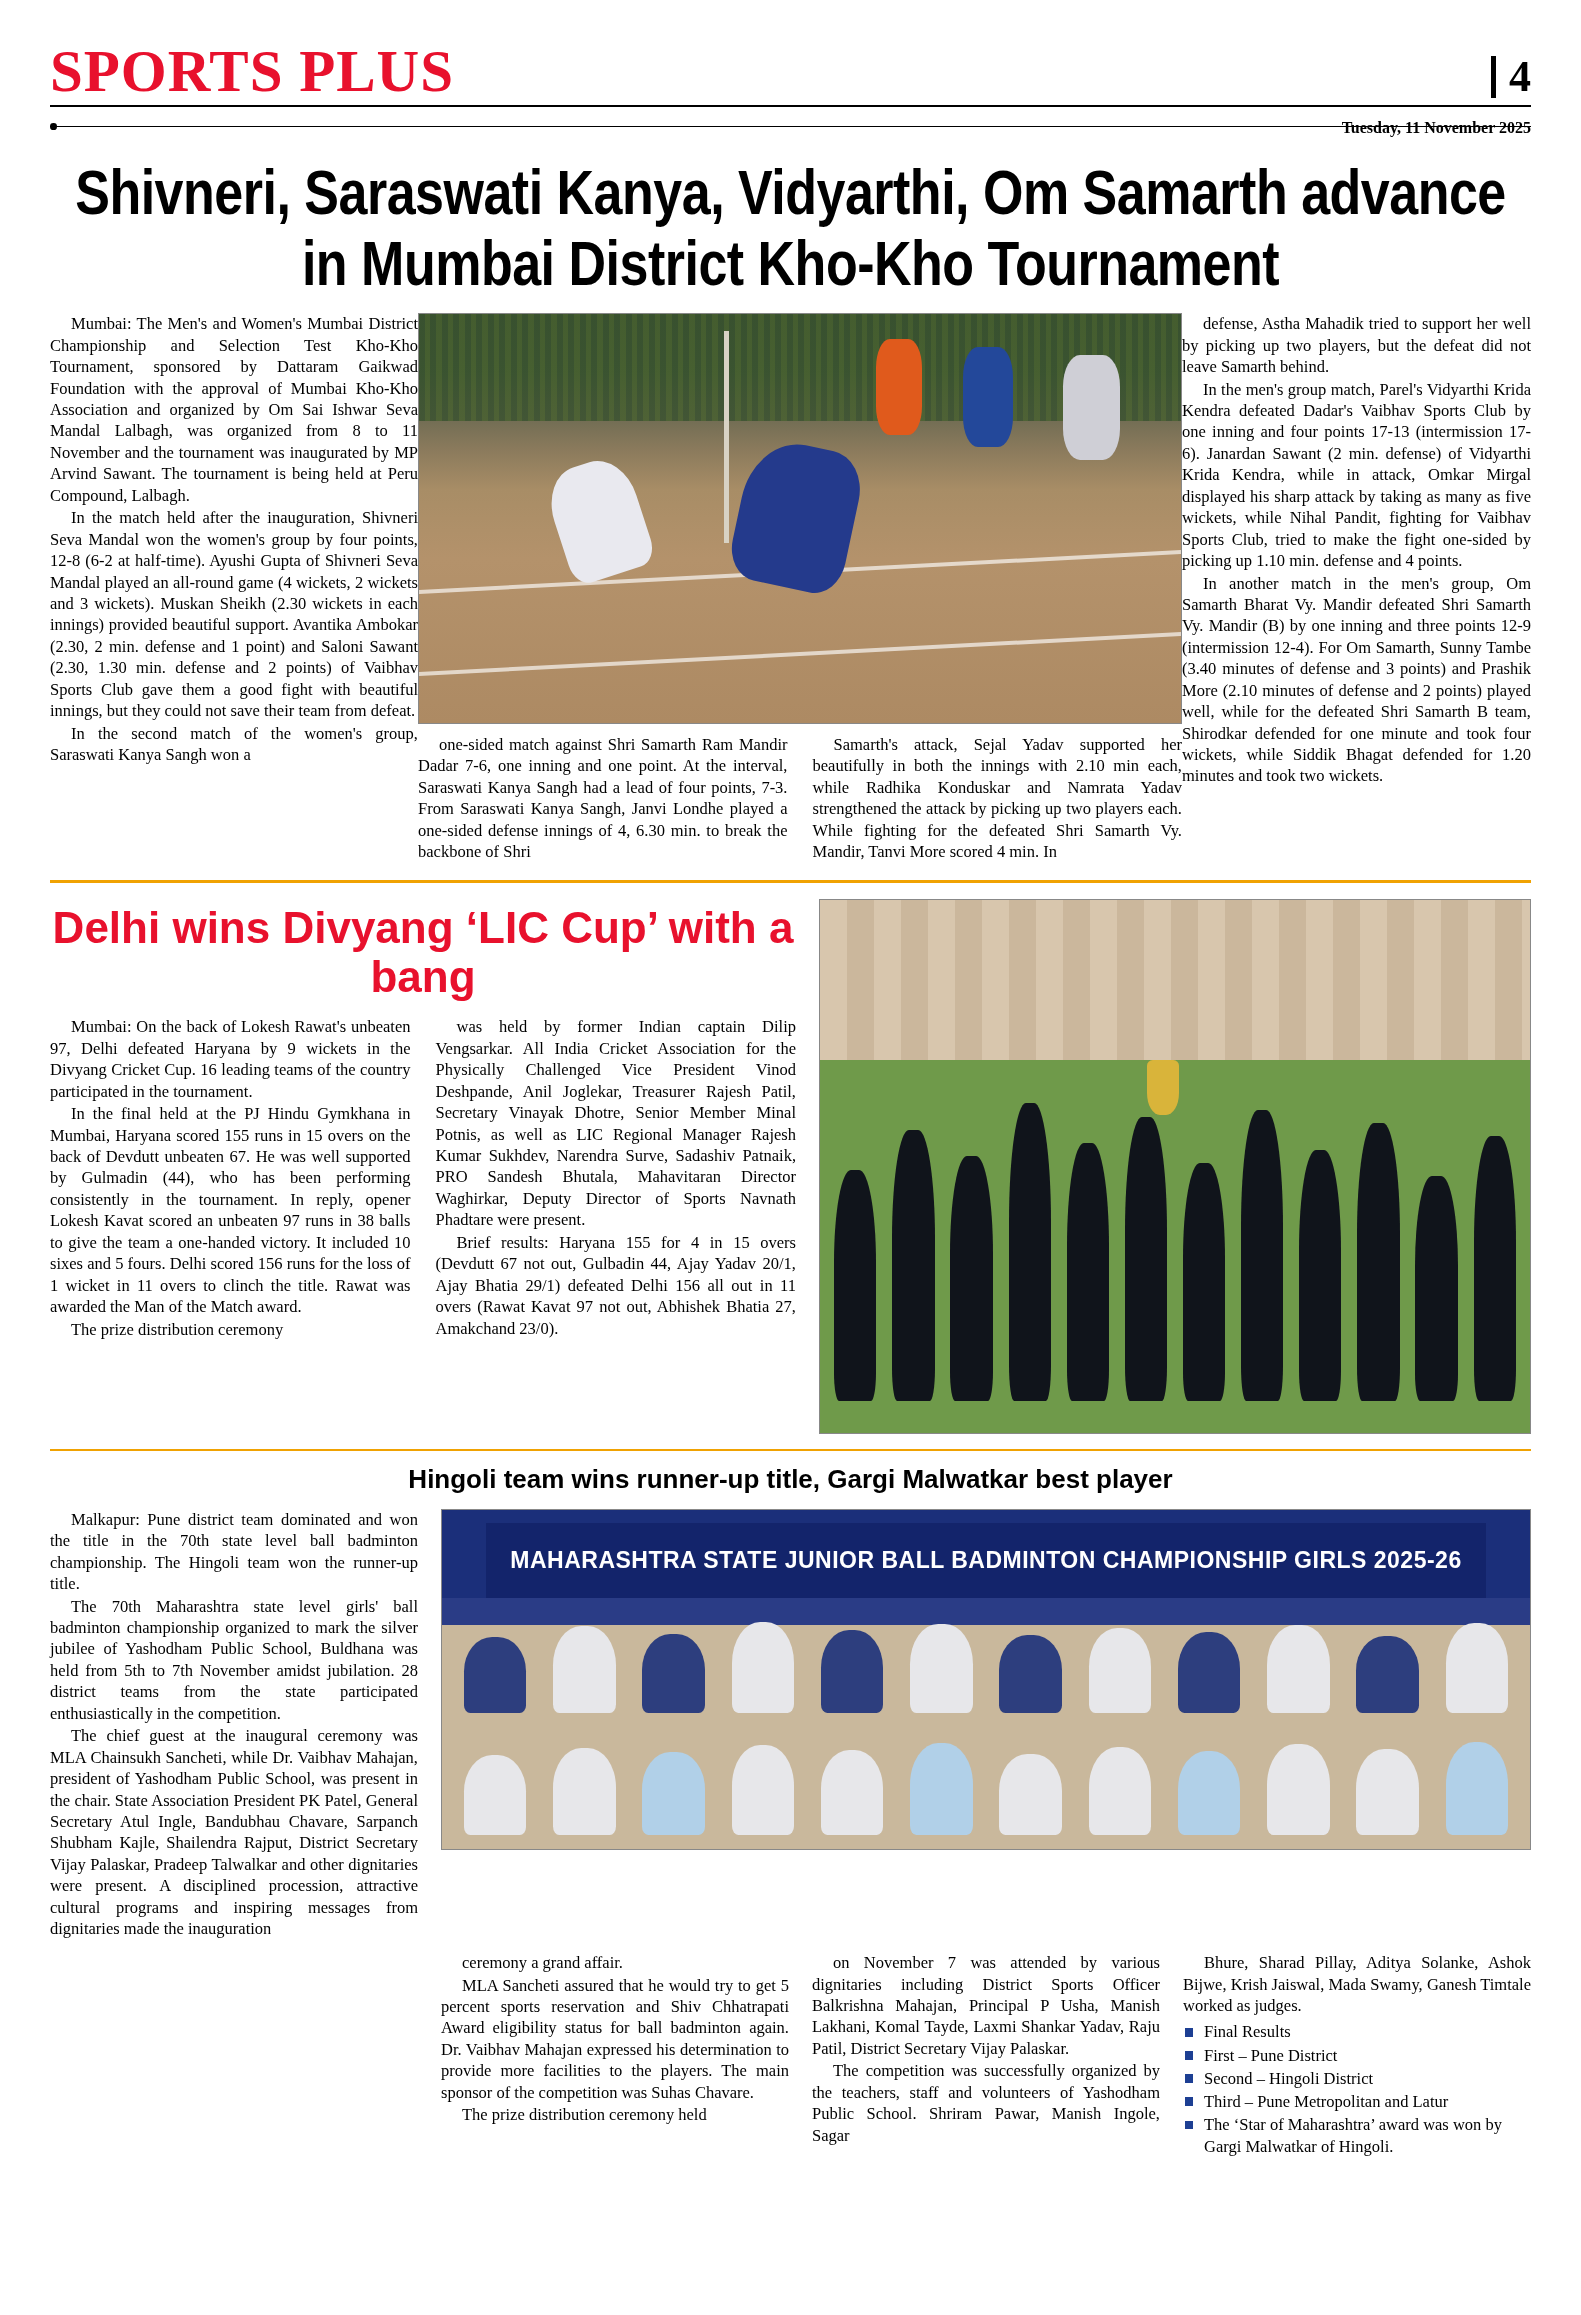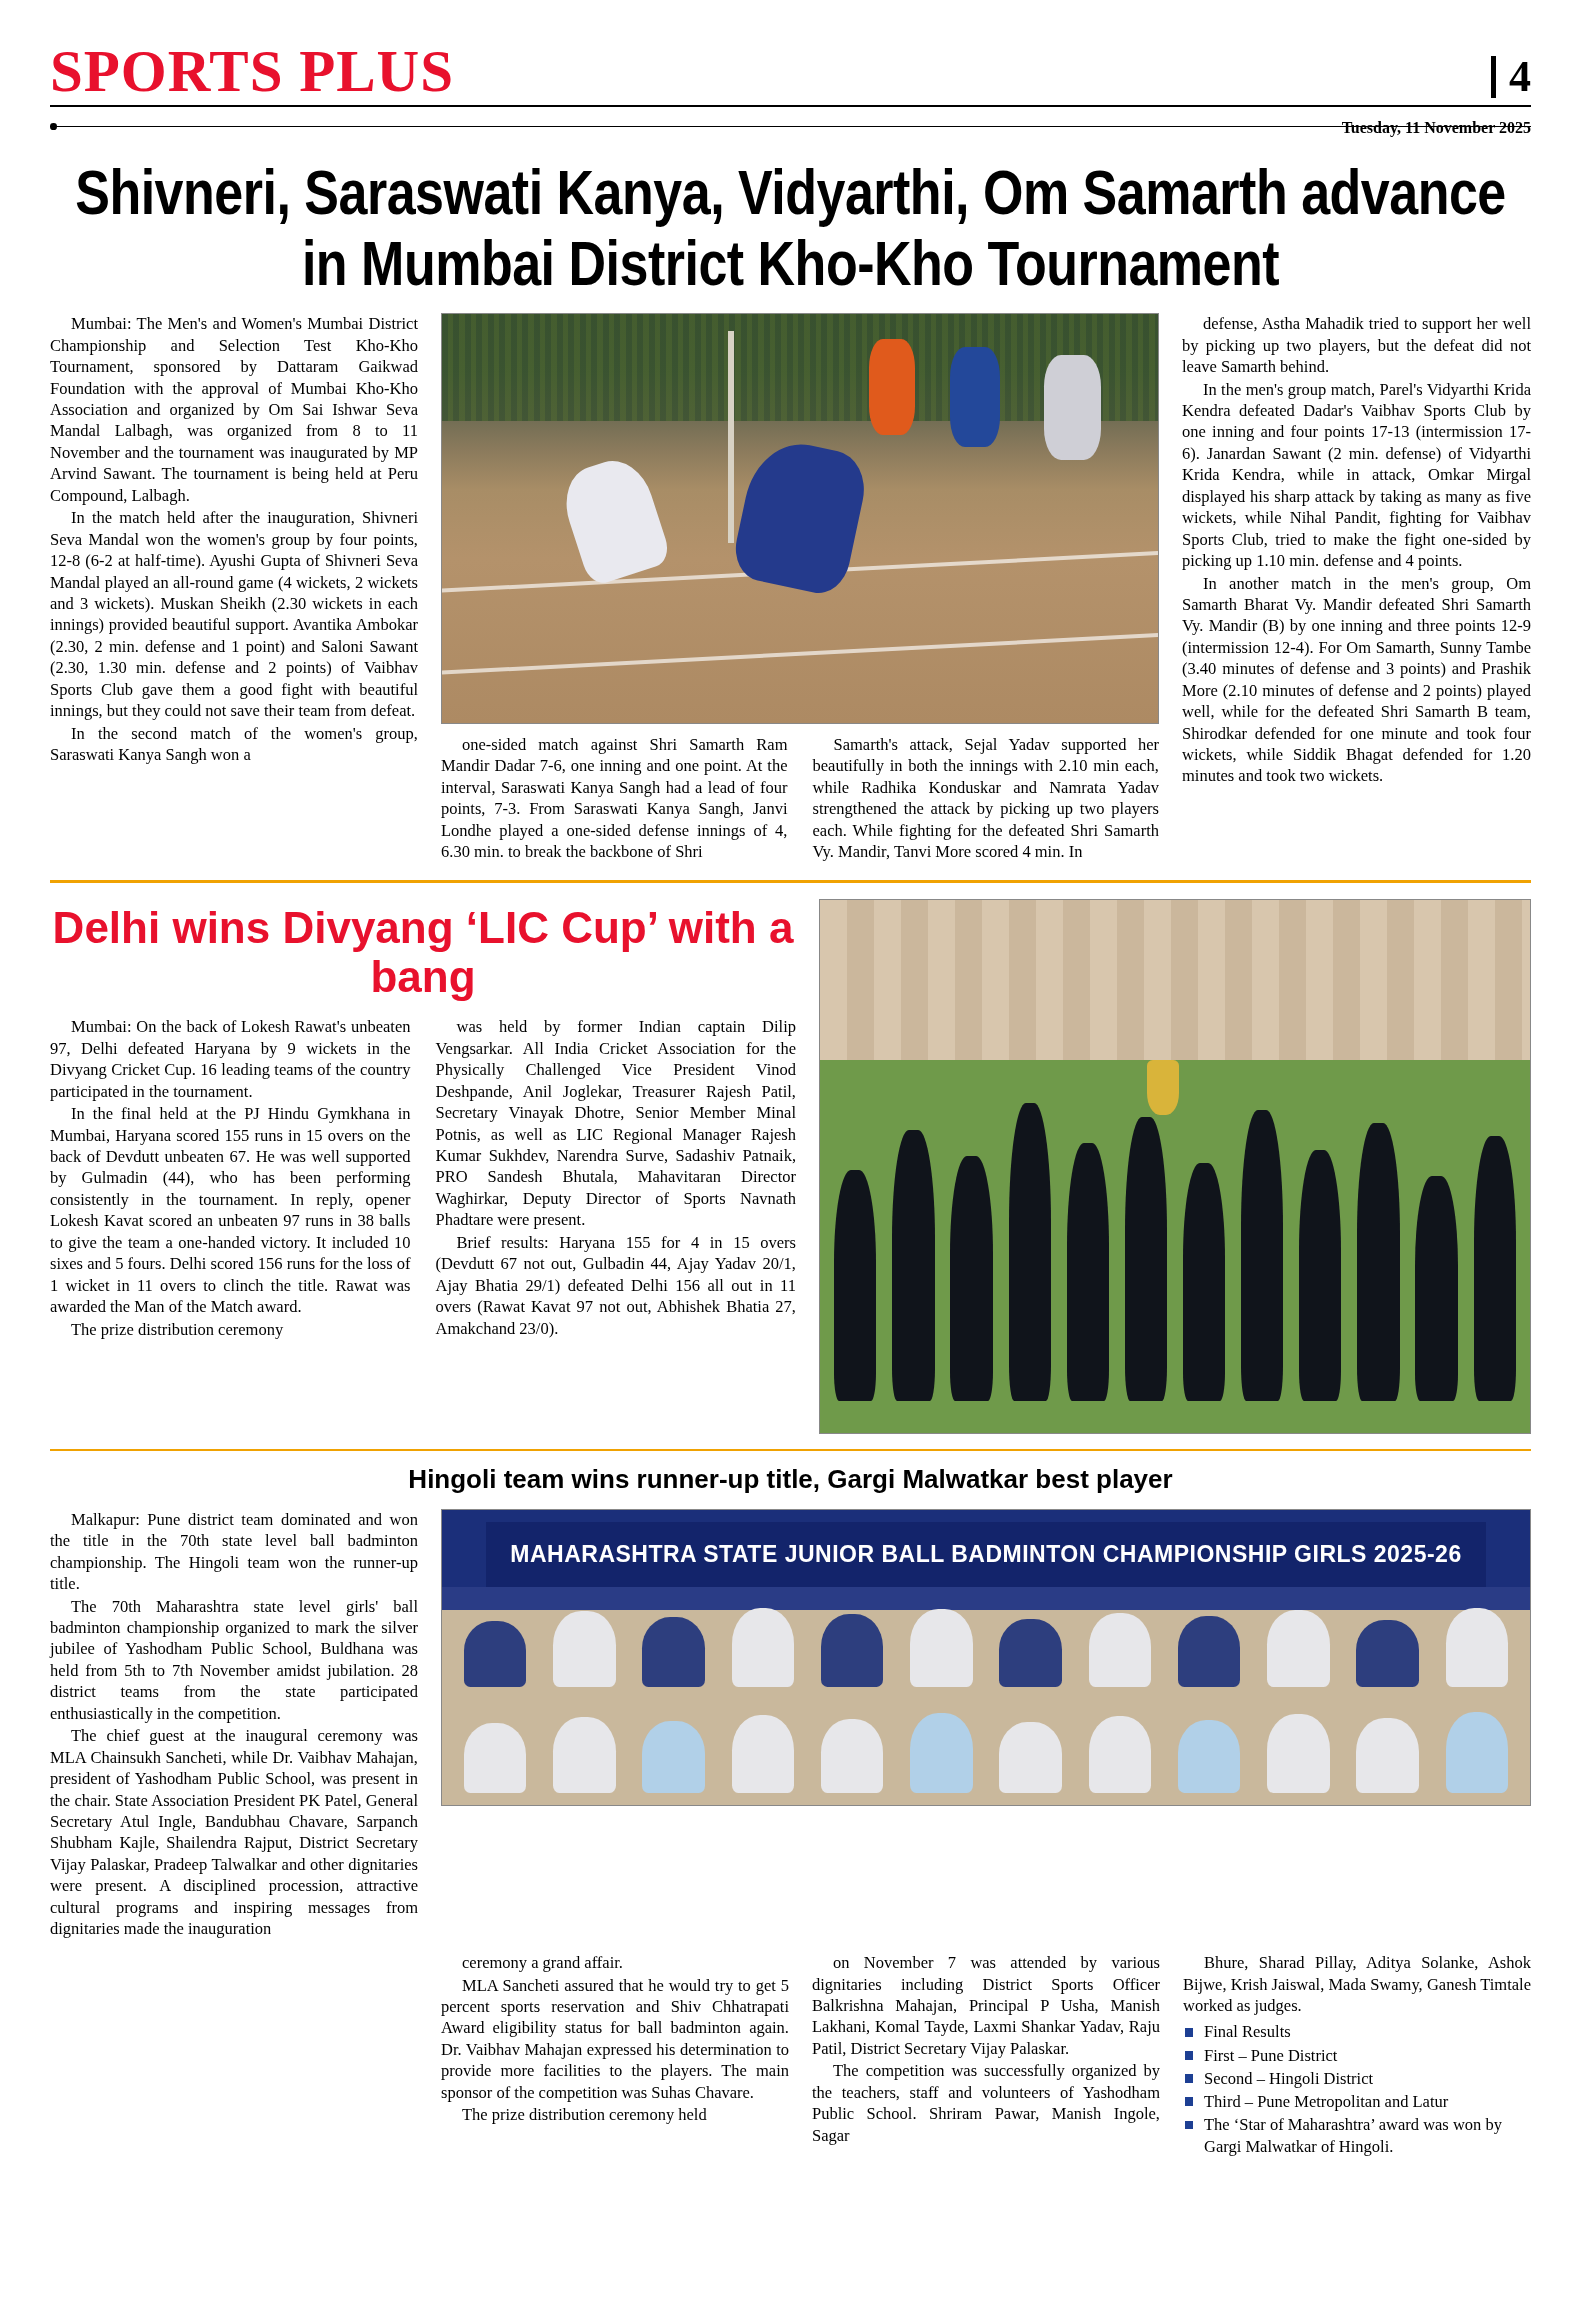--- a/index.html
+++ b/index.html
@@ -102,21 +102,20 @@
     text-align: justify;
     text-indent: 21px;
     margin: 0 0 1px 0;
     hyphens: auto;
   }
   p.body.first { text-indent: 21px; }
 
   .story1 {
     display: grid;
     grid-template-columns: 368px 1fr 349px;
-    column-gap: 23px;
   }
   .photo {
     width: 100%;
     display: block;
     border: 1px solid #888;
   }
   .mid-col .photo { margin-bottom: 9.6px; }
 
   .photo-khokho {
     height: 411px;
@@ -175,21 +174,21 @@
   }
   .photo-cricket .team i {
     display: block; width: 6.2%; background: #10141b; border-radius: 40% 40% 12% 12%;
   }
   .photo-cricket .trophy {
     position: absolute; left: 46%; top: 30%; width: 32.5px; height: 55px;
     background: #d9b43a; border-radius: 5.7px 5.7px 40% 40%;
   }
 
   .photo-badminton {
-    height: 297px;
+    height: 341px;
     background: linear-gradient(180deg,#1b2f7a 0 26%, #2a3c86 26% 34%, #c9b89c 34% 100%);
     position: relative; overflow: hidden;
   }
   .photo-badminton .banner {
     position: absolute; top: 4%; left: 4%; right: 4%; height: 22%;
     background: #13246b; color:#fff; font-family:"Liberation Sans",sans-serif;
     font-weight:bold; font-size: 23px; display:flex; align-items:center; justify-content:center;
     letter-spacing: 0.5px;
   }
   .photo-badminton .row {

